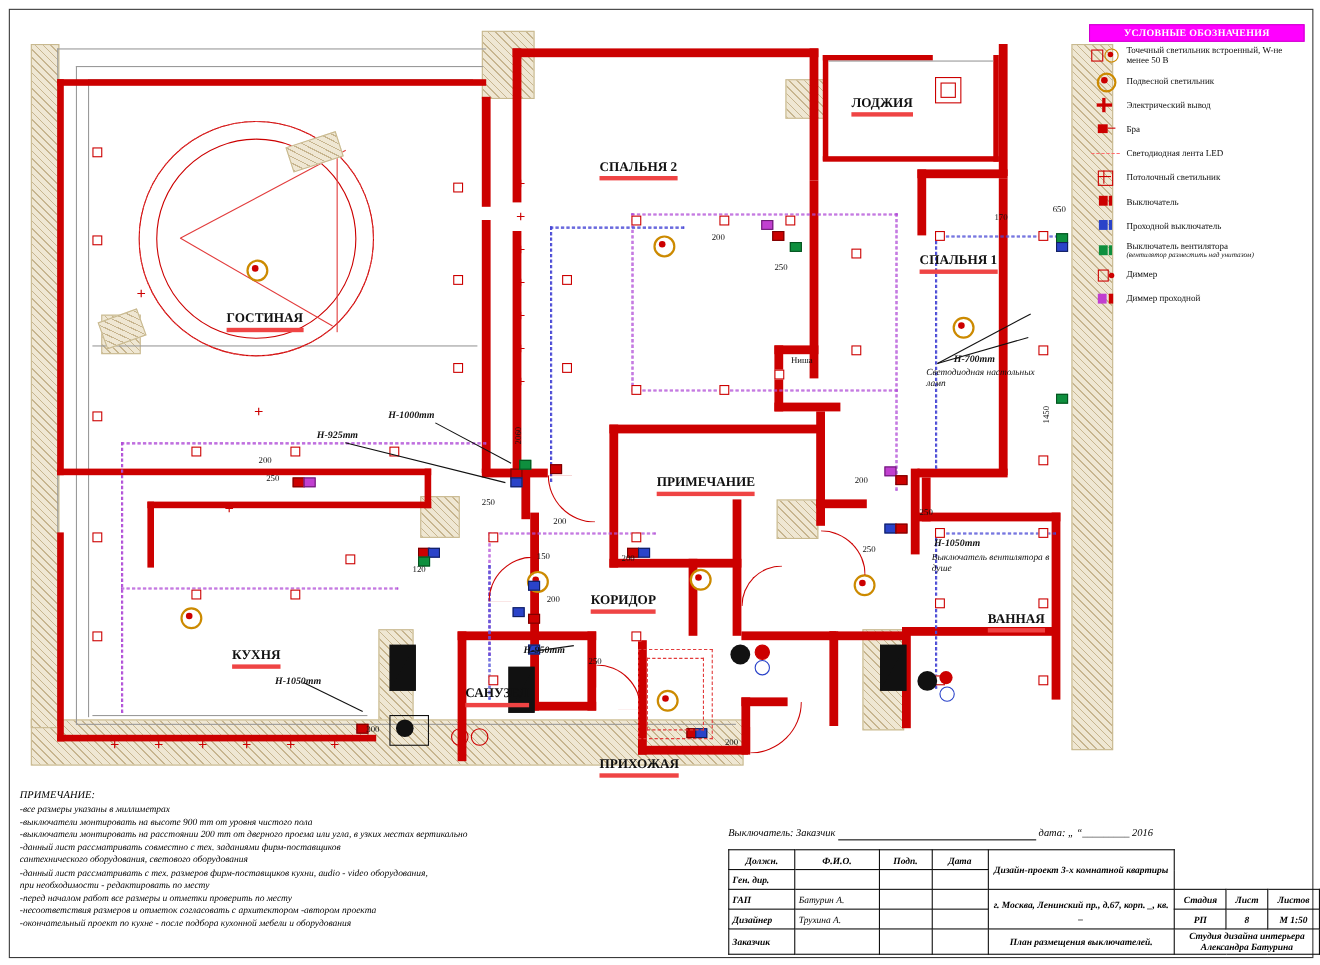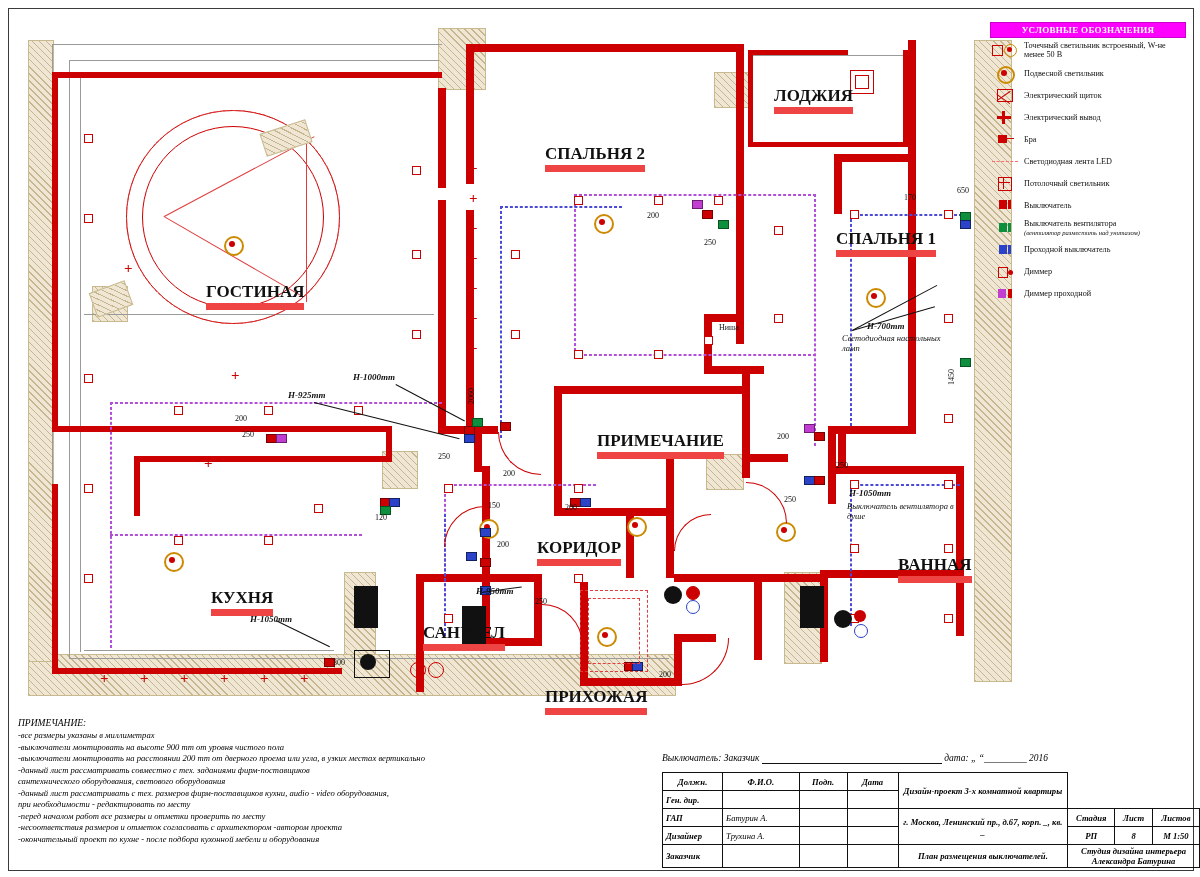--- a/index.html
+++ b/index.html
@@ -19,22 +19,22 @@
   .plan{position:absolute;left:14px;top:14px;width:1020px;height:700px;}
   .wall{position:absolute;background:#cc0000;}
   .hatch{
     position:absolute;
     background:#efe7d3;
     background-image:
       repeating-linear-gradient(45deg, rgba(150,120,60,.45) 0 1px, transparent 1px 5px);
     border:1px solid #c8b98f;
   }
   .room-label{
-    position:absolute;font-weight:bold;font-size:17px;color:#111;
-    white-space:nowrap;border-bottom:7px solid #ef4444;padding-bottom:1px;
+    position:absolute;font-weight:bold;font-size:12px;color:#111;
+    white-space:nowrap;border-bottom:4px solid #ef4444;padding-bottom:1px;
   }
   .dimtext{position:absolute;font-size:8px;color:#111;white-space:nowrap;}
   .htext{position:absolute;font-size:9px;font-weight:bold;color:#111;white-space:nowrap;font-style:italic;}
   .note{position:absolute;font-size:8.5px;color:#111;white-space:nowrap;}
   .leader{position:absolute;background:#111;height:1px;transform-origin:0 0;}
   .dash-blue{position:absolute;border:1px dashed #4a4ad6;}
   .dash-violet{position:absolute;border:1px dashed #b14fd8;}
   .dash-red{position:absolute;border:1px dashed #e23b3b;}
   .thin-red{position:absolute;background:#e23b3b;}
   .thin-grey{position:absolute;background:#9a9a9a;}
@@ -398,28 +398,20 @@
         </div>
         <div class="legend-row">
           <span class="legend-icon">
             <span style="position:absolute;left:5px;top:0;width:14px;height:14px;border-radius:50%;border:2px solid #cc8a00;"></span>
             <span style="position:absolute;left:9px;top:4px;width:6px;height:6px;border-radius:50%;background:#cc0000;"></span>
           </span>
           <span class="legend-text">Подвесной светильник</span>
         </div>
         <div class="legend-row">
           <span class="legend-icon">
-            <span style="position:absolute;left:5px;top:1px;width:14px;height:11px;border:1px solid #cc0000;"></span>
-            <span style="position:absolute;left:5px;top:6px;width:16px;height:1px;background:#cc0000;transform:rotate(35deg);transform-origin:0 0;"></span>
-            <span style="position:absolute;left:5px;top:12px;width:16px;height:1px;background:#cc0000;transform:rotate(-35deg);transform-origin:0 0;"></span>
-          </span>
-          <span class="legend-text">Электрический щиток</span>
-        </div>
-        <div class="legend-row">
-          <span class="legend-icon">
             <span style="position:absolute;left:11px;top:6px;width:14px;height:3px;background:#cc0000;margin-left:-6px;"></span>
             <span style="position:absolute;left:10px;top:1px;width:3px;height:13px;background:#cc0000;"></span>
           </span>
           <span class="legend-text">Электрический вывод</span>
         </div>
         <div class="legend-row">
           <span class="legend-icon">
             <span style="position:absolute;left:6px;top:3px;width:9px;height:8px;background:#cc0000;"></span>
             <span style="position:absolute;left:15px;top:6px;width:7px;height:1px;background:#cc0000;"></span>
           </span>
@@ -441,31 +433,31 @@
         </div>
         <div class="legend-row">
           <span class="legend-icon">
             <span style="position:absolute;left:7px;top:2px;width:8px;height:9px;background:#cc0000;"></span>
             <span style="position:absolute;left:16px;top:2px;width:3px;height:9px;background:#cc0000;"></span>
           </span>
           <span class="legend-text">Выключатель</span>
         </div>
         <div class="legend-row">
           <span class="legend-icon">
+            <span style="position:absolute;left:7px;top:2px;width:8px;height:9px;background:#2a43c9;"></span>
+            <span style="position:absolute;left:16px;top:2px;width:3px;height:9px;background:#2a43c9;"></span>
+          </span>
+          <span class="legend-text">Проходной выключатель</span>
+        </div>
+        <div class="legend-row">
+          <span class="legend-icon">
             <span style="position:absolute;left:7px;top:2px;width:8px;height:9px;background:#0e8f3e;"></span>
             <span style="position:absolute;left:16px;top:2px;width:3px;height:9px;background:#0e8f3e;"></span>
           </span>
           <span class="legend-text">Выключатель вентилятора<i>(вентилятор разместить над унитазом)</i></span>
-        </div>
-        <div class="legend-row">
-          <span class="legend-icon">
-            <span style="position:absolute;left:7px;top:2px;width:8px;height:9px;background:#2a43c9;"></span>
-            <span style="position:absolute;left:16px;top:2px;width:3px;height:9px;background:#2a43c9;"></span>
-          </span>
-          <span class="legend-text">Проходной выключатель</span>
         </div>
         <div class="legend-row">
           <span class="legend-icon">
             <span style="position:absolute;left:6px;top:2px;width:8px;height:9px;border:1px solid #cc0000;"></span>
             <span style="position:absolute;left:16px;top:5px;width:5px;height:5px;border-radius:50%;background:#cc0000;"></span>
           </span>
           <span class="legend-text">Диммер</span>
         </div>
         <div class="legend-row">
           <span class="legend-icon">

